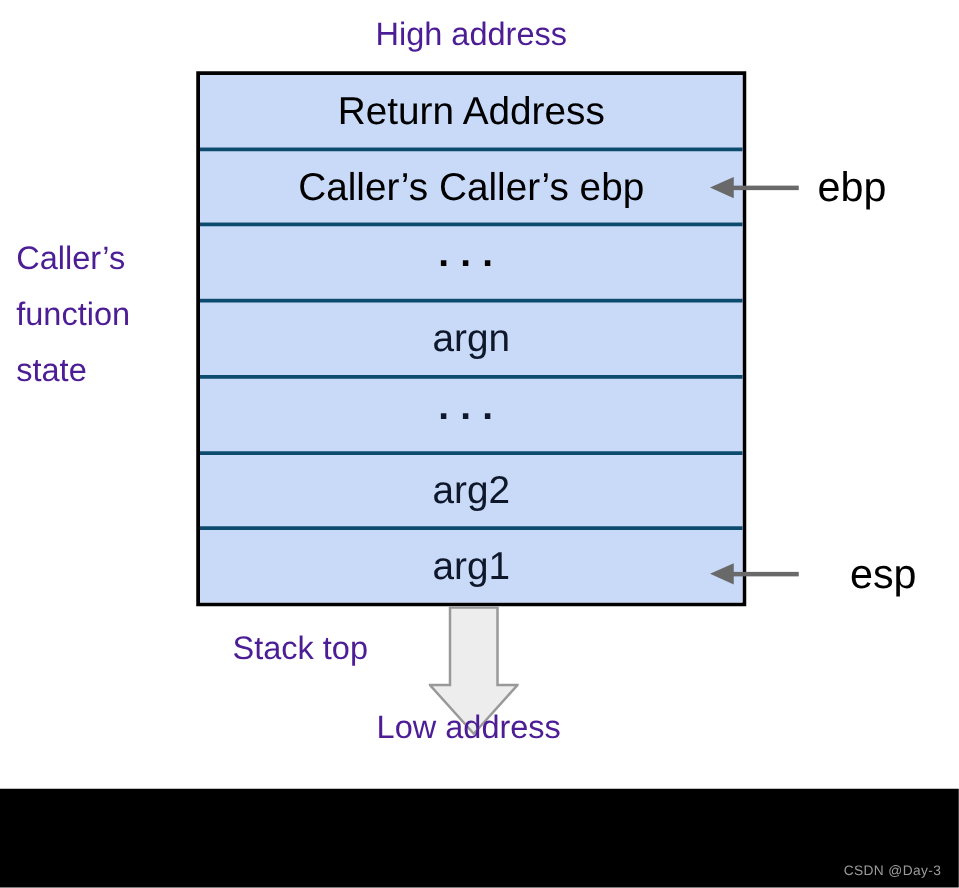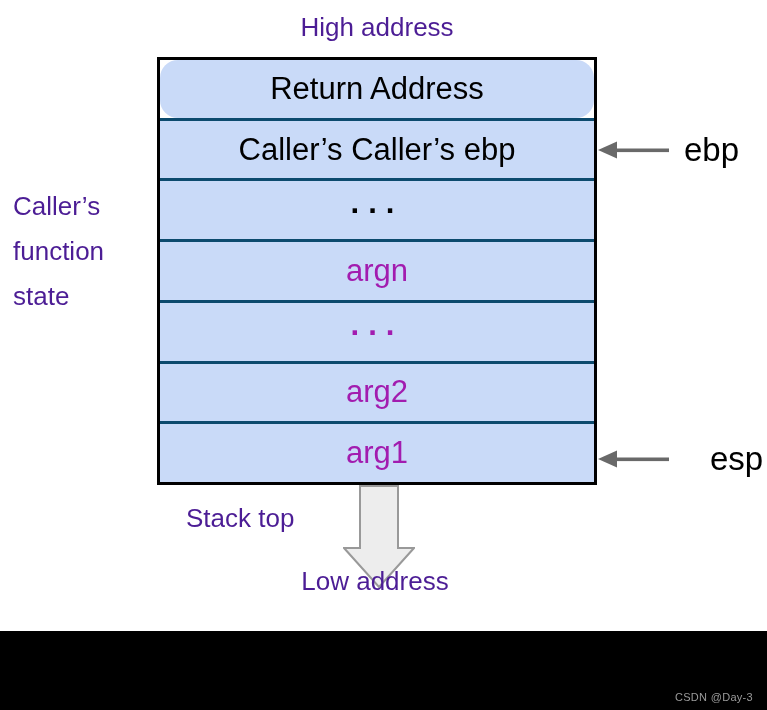--- a/index.html
+++ b/index.html
@@ -41,31 +41,31 @@
   .stack-row {
     flex: 1;
     background: #c9daf8;
     border-top: 3px solid #0c4a6e;
     display: flex;
     align-items: center;
     justify-content: center;
     font-size: 31px;
     color: #000000;
   }
-  .stack-row:first-child { border-top: none; border-radius: 18px; }
-  .stack-row span[data-color="red"] { color: #a21caf; }
+  .stack-row:first-child { border-top: none; }
+  .stack-row span[data-color="red"] { color: #0f172a; }
   .stack-row.ellipsis-row span {
     letter-spacing: 9px;
     font-weight: bold;
     transform: translateY(-7px);
   }
 
   .pointer {
     position: absolute;
-    left: 598px;
+    left: 568px;
     height: 36px;
     display: flex;
     align-items: center;
   }
   .pointer-ebp { top: 132px; }
   .pointer-esp { top: 441px; gap: 26px; }
   .pointer svg { display: block; }
   .pointer .pointer-label {
     font-size: 33px;
     color: #000000;

